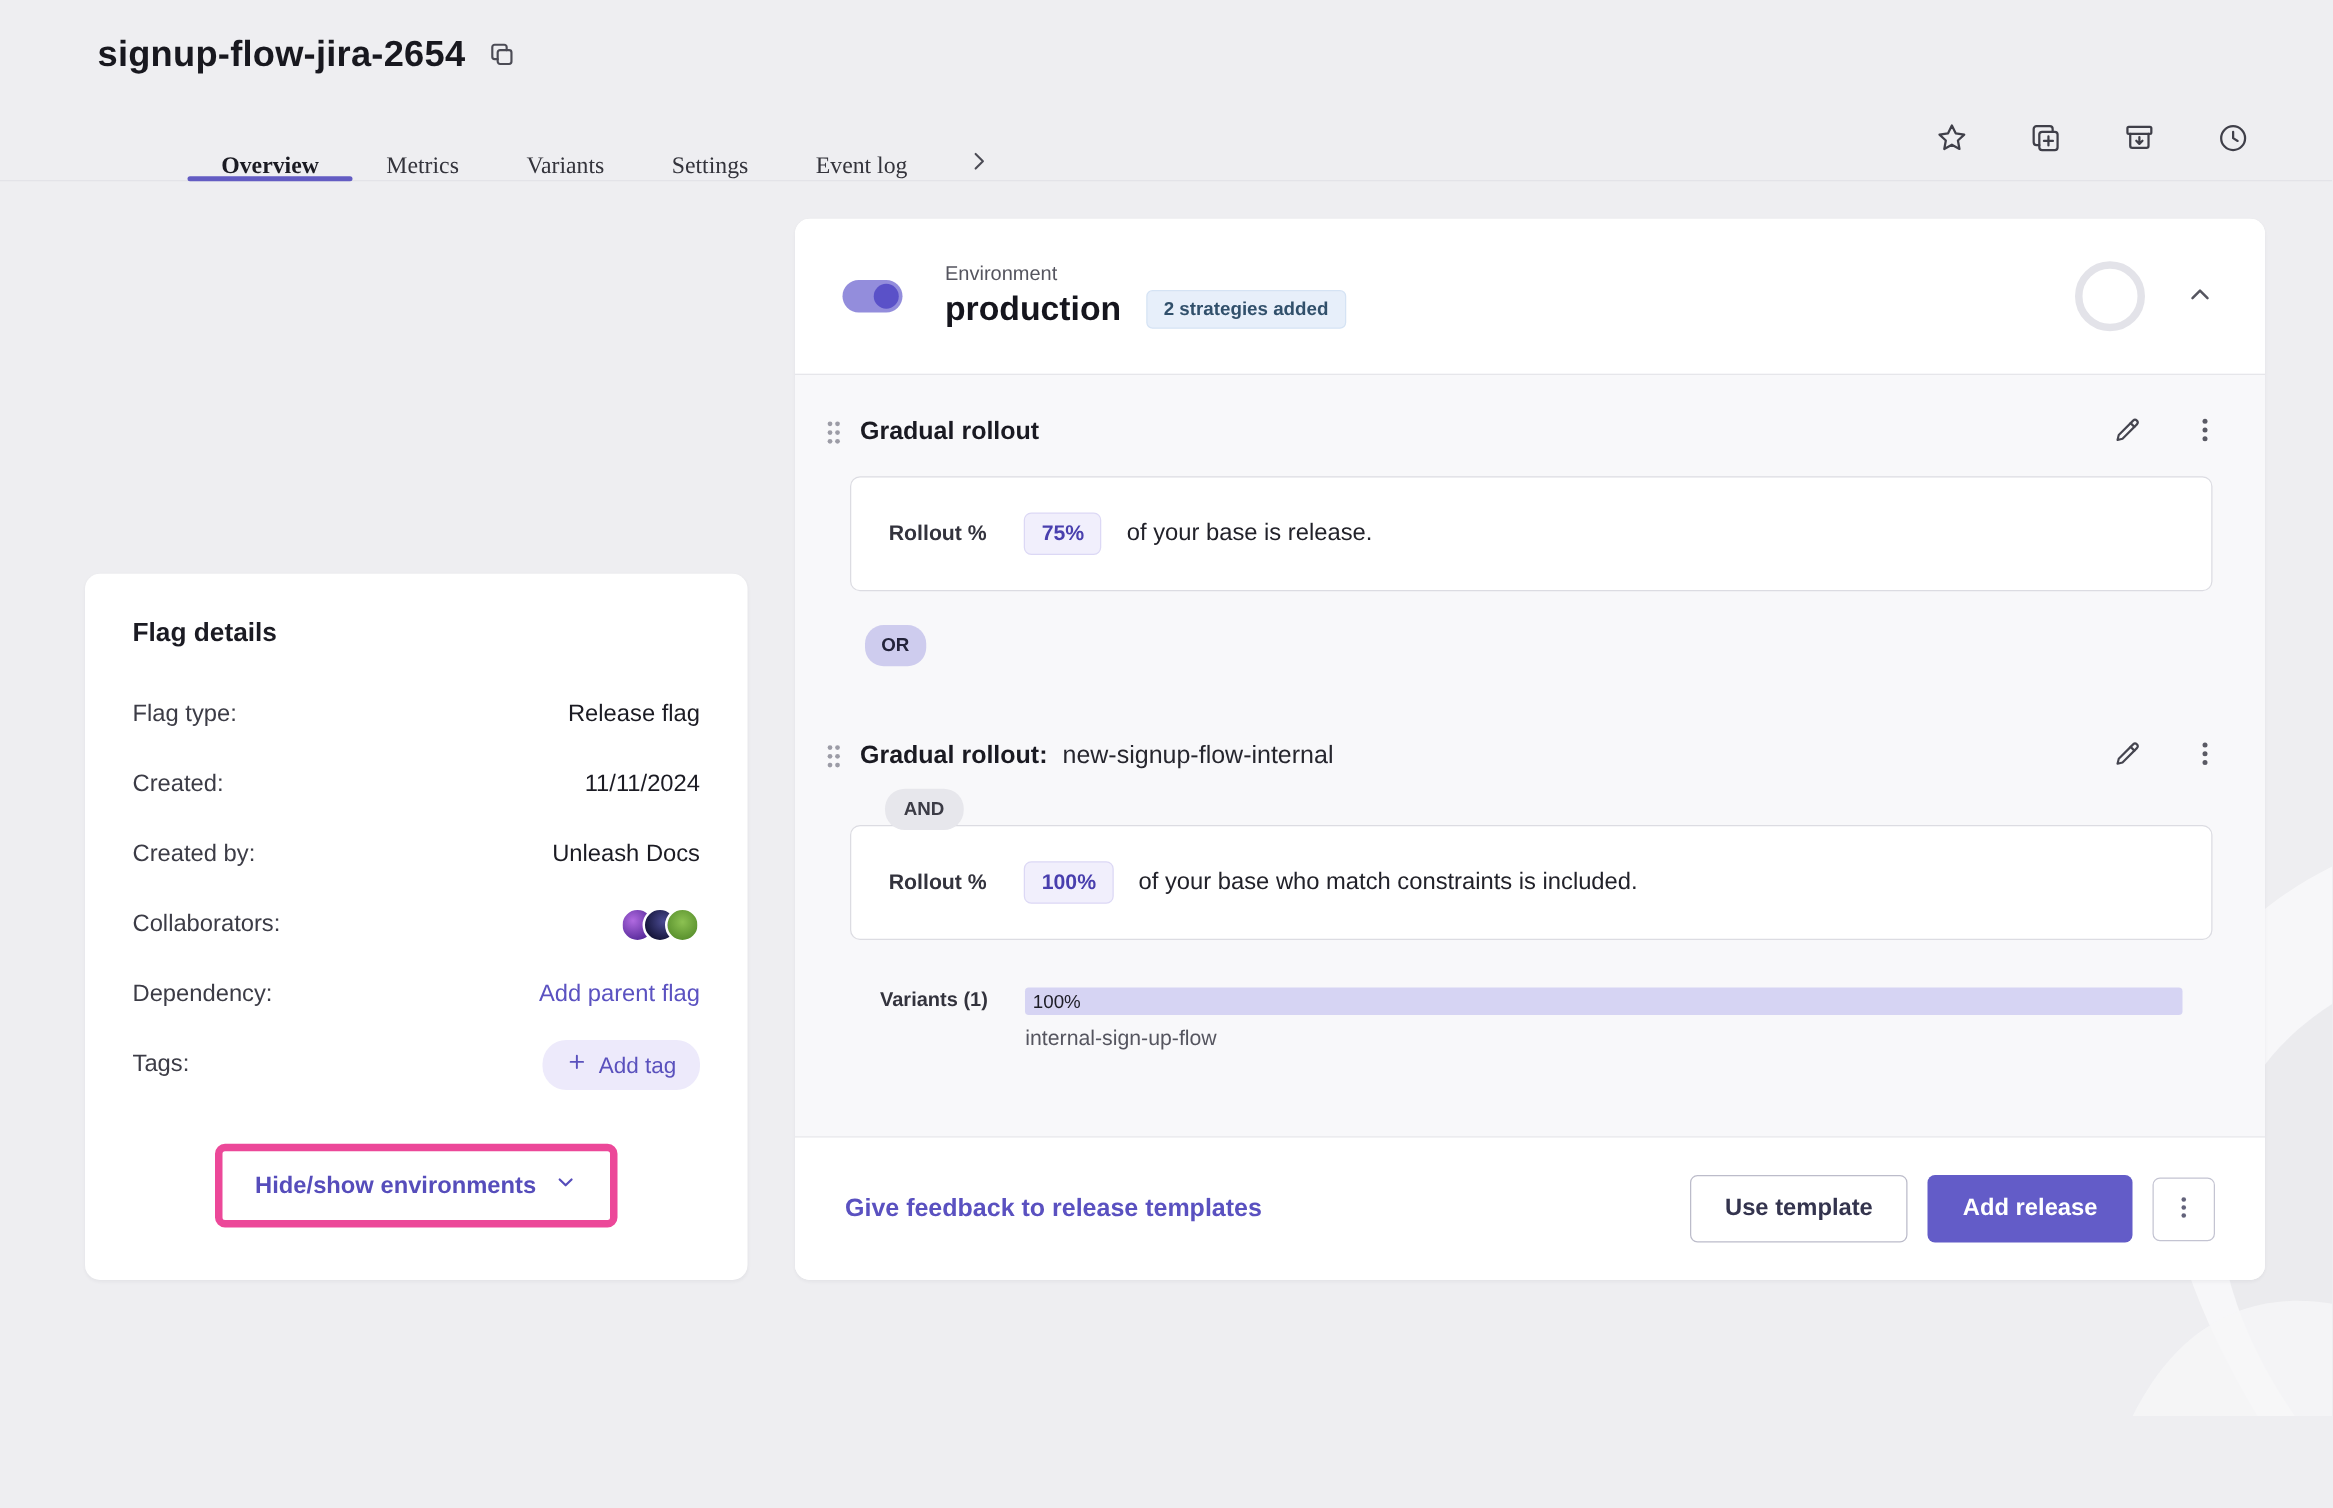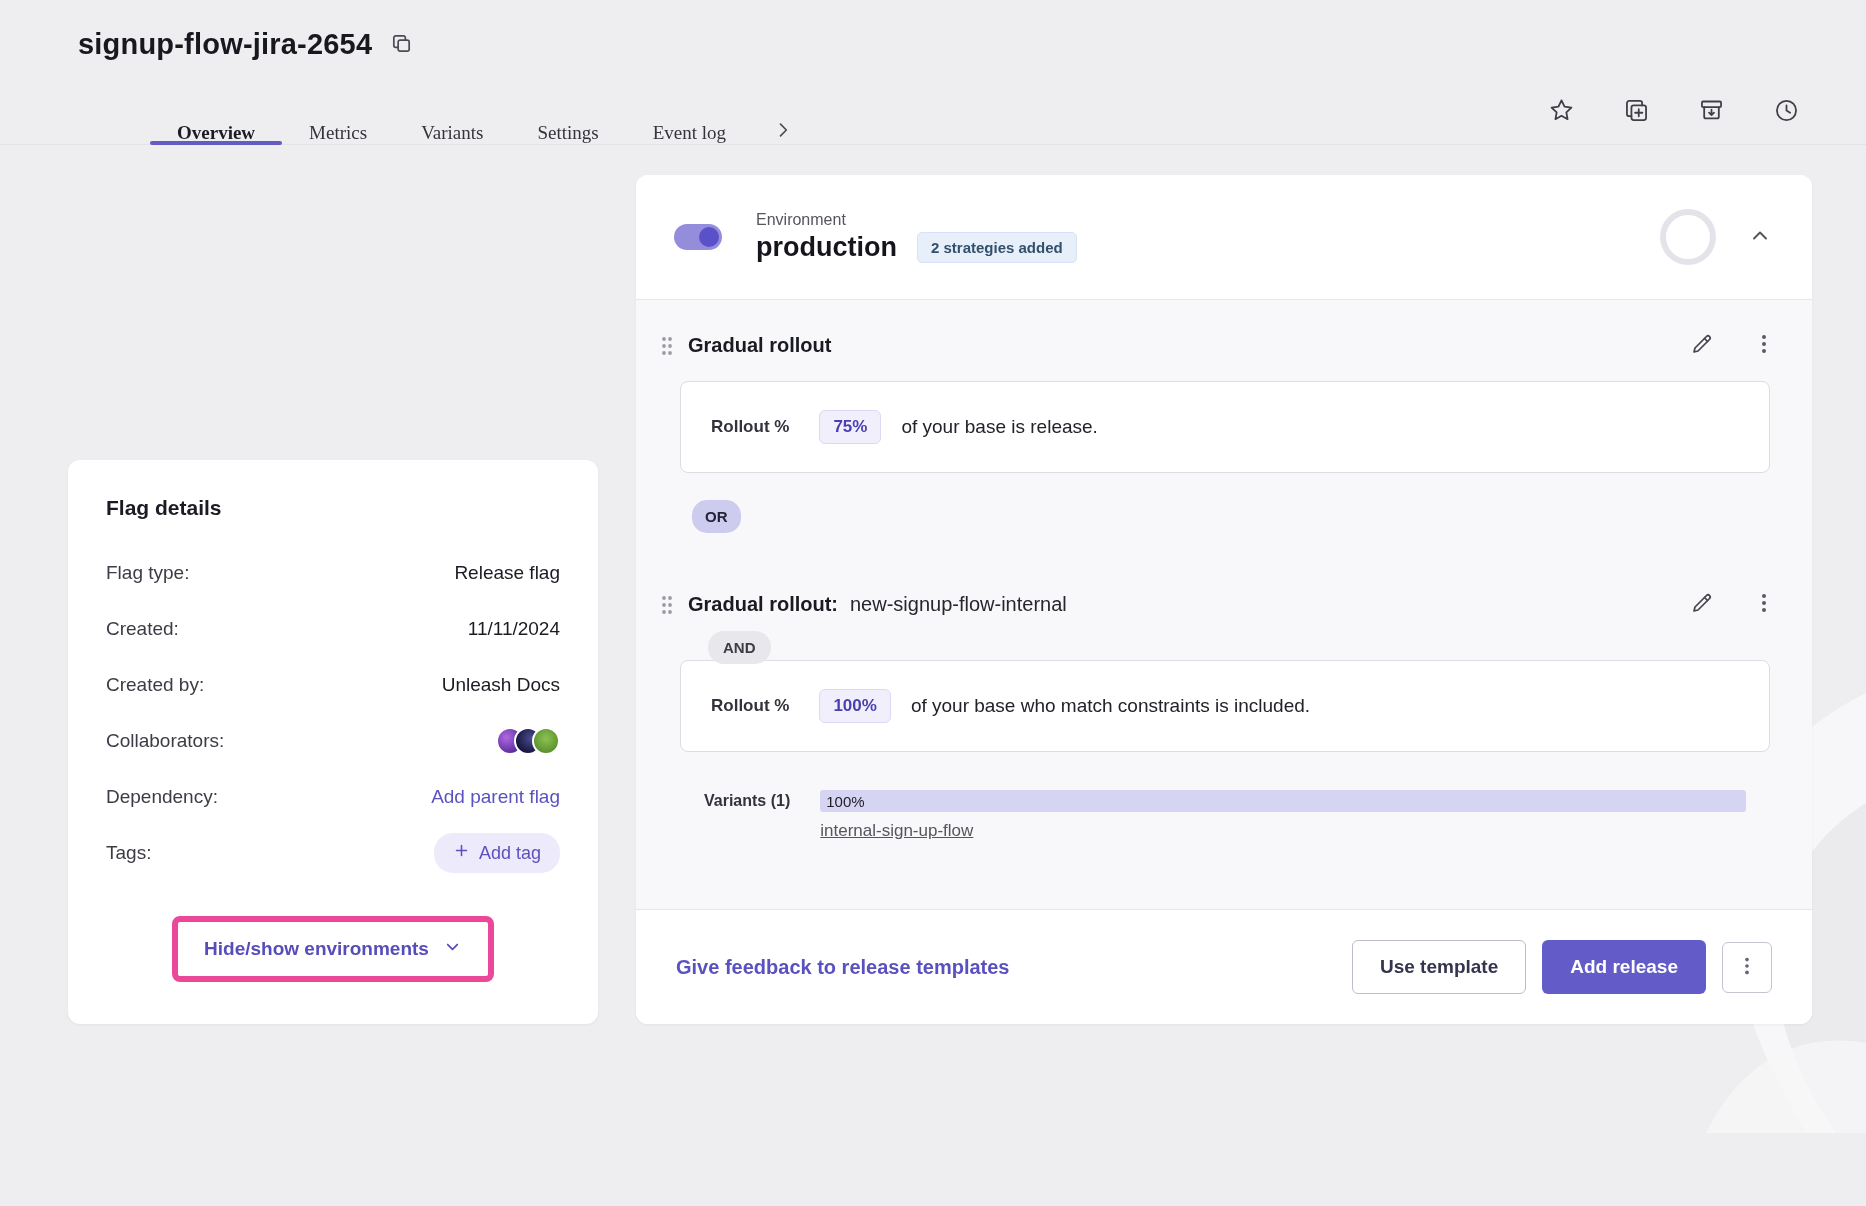--- a/index.html
+++ b/index.html
@@ -76,21 +76,21 @@
   .or-row { height: 86px; display: flex; align-items: center; padding-left: 56px; }
   .or-chip { background: #ceccee; color: #23233a; font-weight: bold; font-size: 15px; border-radius: 15px; padding: 8px 13px; }
   .and-row { height: 26px; display: flex; align-items: center; margin: 0 42px 0 44px; padding-left: 28px; position: relative; z-index: 2; }
   .and-chip { background: #e7e7ec; color: #3c3c46; font-weight: bold; font-size: 15px; border-radius: 16px; padding: 9px 15px; line-height: 1; }
 
   .variants-row { display: flex; margin: 38px 42px 0 68px; gap: 30px; }
   .variants-label { font-size: 16px; font-weight: bold; color: #33333d; padding-top: 2px; white-space: nowrap; }
   .variants-bar-wrap { flex: 1; padding-right: 24px; }
   .variants-bar { height: 22px; background: #d6d4f3; border-radius: 3px; display: flex; align-items: center; }
   .variant-pct { font-size: 15px; color: #1d1d26; padding-left: 6px; }
-  .variant-name { margin-top: 9px; font-size: 17px; color: #55555f; text-decoration: underline; }
+  .variant-name { margin-top: 9px; font-size: 17px; color: #55555f; }
   .strategy.last { padding-bottom: 68px; }
 
   .env-footer { background: #fff; border-top: 1px solid #e6e6ea; display: flex; align-items: center; padding: 30px 40px; }
   .feedback-link { color: #5a51c0; font-weight: bold; font-size: 20px; cursor: pointer; text-decoration: none; }
   .footer-actions { margin-left: auto; display: flex; align-items: center; gap: 16px; }
   .btn-outline { background: #fff; border: 1px solid #bcbcca; border-radius: 6px; color: #34344e; font-weight: bold; font-size: 19px; padding: 15px 27px; font-family: inherit; cursor: pointer; }
   .btn-primary { background: #635cc8; border: none; border-radius: 6px; color: #fff; font-weight: bold; font-size: 19px; padding: 16px 28px; font-family: inherit; cursor: pointer; }
   .btn-kebab { background: #fff; border: 1px solid #c4c4d2; border-radius: 6px; padding: 12px 13px; cursor: pointer; display: inline-flex; align-items: center; }
 </style>
 </head>

